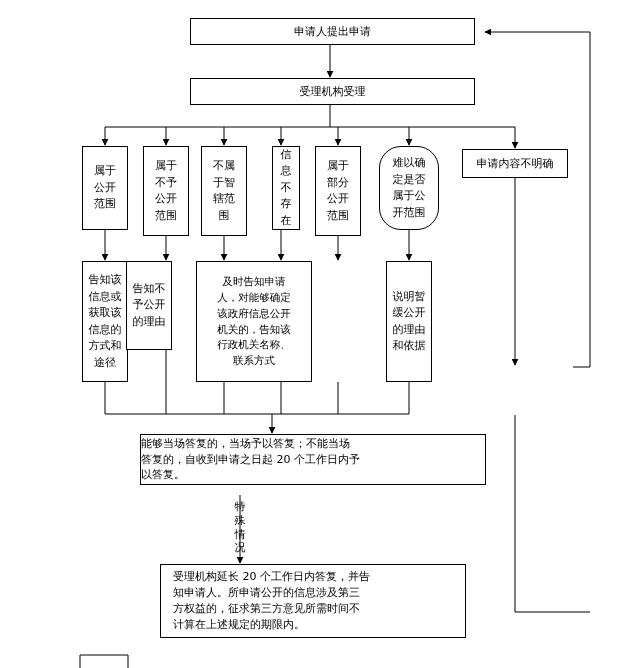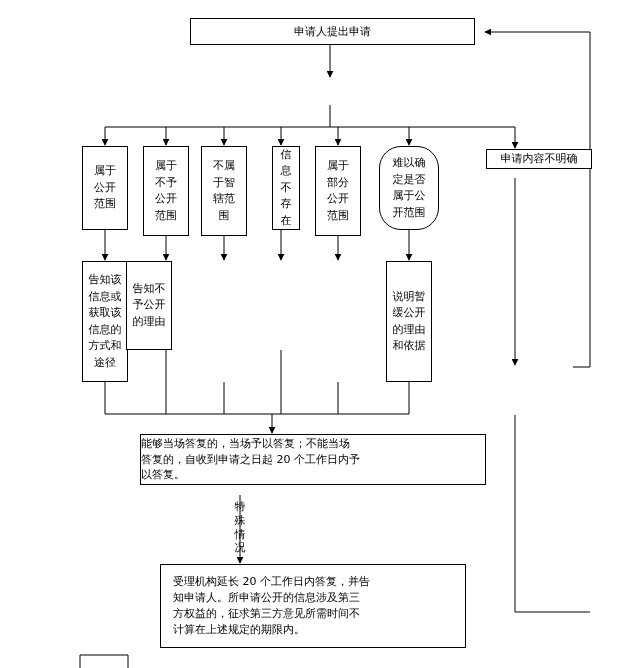--- a/index.html
+++ b/index.html
@@ -111,20 +111,23 @@
 
     <path d="M 80 655 L 80 668" stroke="#000" stroke-width="1" fill="none"></path>
     <path d="M 80 655 L 128 655" stroke="#000" stroke-width="1" fill="none"></path>
     <path d="M 128 655 L 128 668" stroke="#000" stroke-width="1" fill="none"></path>
   </svg>
 
   <div class="node wide" style="left:190px; top:18px; width:285px; height:27px;">
     <span>申请人提出申请</span>
   </div>
 
+  <div class="node wide" style="left:190px; top:78px; width:285px; height:27px;">
+    <span>受理机构受理</span>
+  </div>
 
   <div class="node narrow" style="left:82px; top:146px; width:46px; height:84px;">
     <span>属于
 公开
 范围</span>
   </div>
 
   <div class="node narrow" style="left:143px; top:146px; width:46px; height:90px;">
     <span>属于
 不予
@@ -152,39 +155,47 @@
 范围</span>
   </div>
 
   <div class="node narrow" style="left:379px; top:146px; width:60px; height:84px;border-radius:22px;">
     <span>难以确
 定是否
 属于公
 开范围</span>
   </div>
 
-  <div class="node wide" style="left:462px; top:149px; width:106px; height:20px;margin-left:24px;">
+  <div class="node wide" style="left:462px; top:149px; width:106px; height:29px;">
     <span>申请内容不明确</span>
   </div>
 
   <div class="node narrow" style="left:82px; top:261px; width:46px; height:121px;">
     <span>告知该
 信息或
 获取该
 信息的
 方式和
 途径</span>
   </div>
 
   <div class="node narrow" style="left:126px; top:261px; width:46px; height:89px;">
     <span>告知不
 予公开
 的理由</span>
   </div>
 
+  <div class="node narrow" style="left:196px; top:261px; width:116px; height:121px; font-size:10.5px;">
+    <span>及时告知申请
+人，对能够确定
+该政府信息公开
+机关的，告知该
+行政机关名称、
+联系方式</span>
+  </div>
 
 
   <div class="node narrow" style="left:386px; top:261px; width:46px; height:121px;">
     <span>说明暂
 缓公开
 的理由
 和依据</span>
   </div>
 
 
@@ -192,20 +203,20 @@
     <span>能够当场答复的，当场予以答复；不能当场
 答复的，自收到申请之日起 20 个工作日内予
 以答复。</span>
   </div>
 
   <div class="label-free" style="left:225px; top:500px; width:30px;">特
 殊
 情
 况</div>
 
-  <div class="node wide left-al" style="left:160px; top:564px; width:306px; height:84px; padding:4px 12px;">
+  <div class="node wide left-al" style="left:160px; top:564px; width:306px; height:74px; padding:4px 12px;">
     <span>受理机构延长 20 个工作日内答复，并告
 知申请人。所申请公开的信息涉及第三
 方权益的，征求第三方意见所需时间不
 计算在上述规定的期限内。</span>
   </div>
 
 </div>
 
 </body></html>

